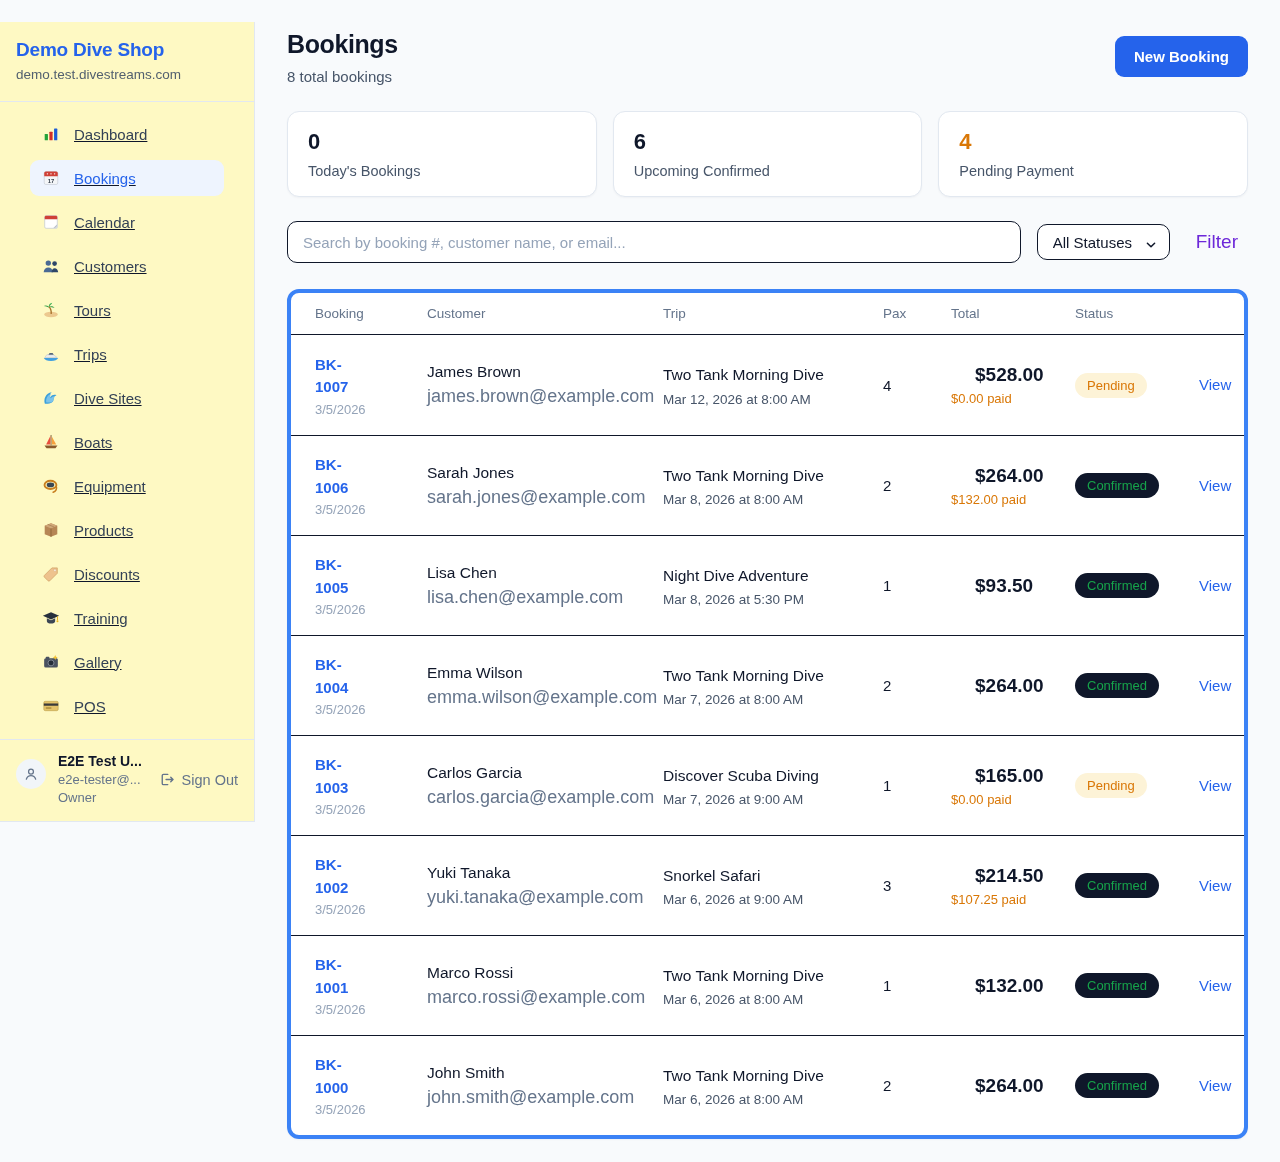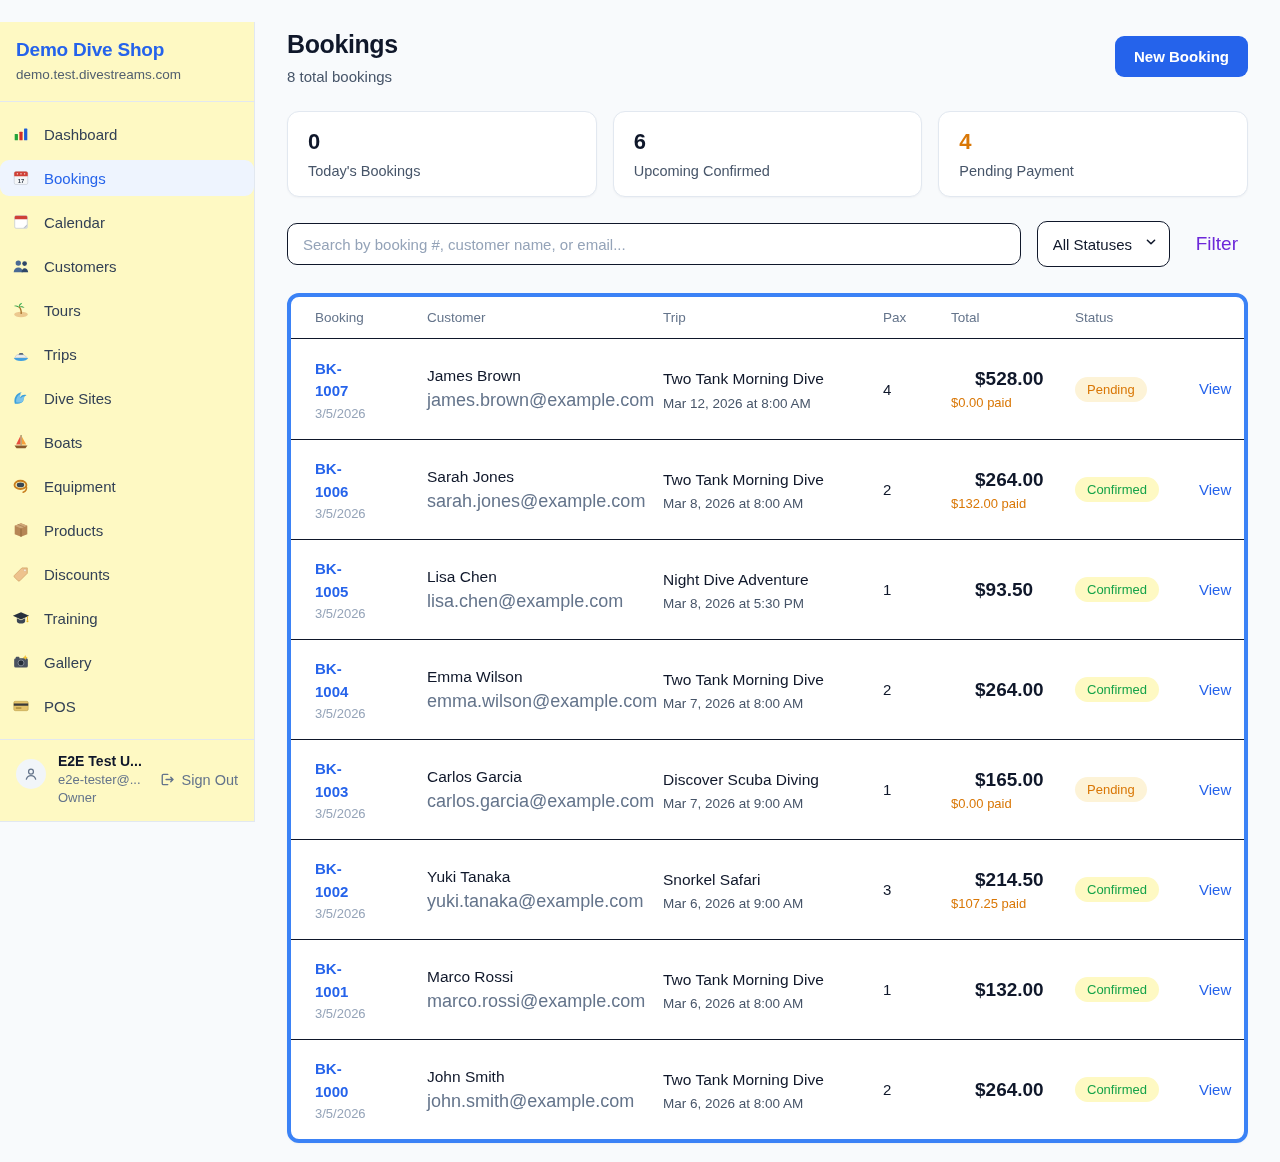--- a/index.html
+++ b/index.html
@@ -14,21 +14,21 @@
 
   
   .sidebar {
     position:absolute; left:0; top:0; width:255px; height:800px;
     background:#fef9c3; border-right:1px solid #e2e8f0; border-bottom:1px solid #e2e8f0;
     display:flex; flex-direction:column;margin-top:22px;
   }
   .brand { padding:17px 16px 19px; border-bottom:1px solid #e2e8f0; }
   .brand-title { color:#2563eb; font-size:19px; font-weight:700; letter-spacing:-0.2px; }
   .brand-domain { color:#52606f; font-size:13.5px; margin-top:6px; }
-  .nav { padding:14px 0 0; flex:1; }
+  .nav { padding:14px 30px 0; flex:1;text-decoration:underline; }
   .nav-item {
     display:flex; align-items:center; gap:14px;
     padding:9px 12px; margin-bottom:8px; border-radius:9px;
     color:#334155; font-size:15px; cursor:pointer;
   }
   .nav-item.active { background:#eef4fe; color:#2563eb; }
   .nav-icon { width:18px; height:18px; flex:0 0 18px; }
 
   .user {
     border-top:1px solid #e2e8f0; padding:13px 16px 16px;
@@ -70,21 +70,21 @@
   .stat-label { font-size:14.5px; color:#475569; margin-top:8px; }
 
   .filter-row { display:flex; align-items:center; gap:16px; margin-top:24px; }
   .search {
     flex:1; height:42px; border:1.5px solid #0f172a; border-radius:10px;
     padding:0 15px; font-size:15px; color:#6d28d9; background:#fff; font-family:inherit; outline:none;
   }
   .search::placeholder { color:#94a3b8; }
   .select-wrap { position:relative; }
   .status-select {
-    appearance:none; -webkit-appearance:none; height:46px;
+    appearance:none; -webkit-appearance:none; height:36px;
     border:1.5px solid #0f172a; border-radius:10px; background:#fff;
     font-size:15px; color:#0f172a; padding:0 36px 0 15px; font-family:inherit; cursor:pointer; outline:none;
   }
   .chev { position:absolute; right:11px; top:13px; width:16px; height:16px; pointer-events:none; }
   .filter-btn {
     background:none; border:none; font-size:19px; color:#6d28d9;
     padding:0 10px; cursor:pointer; font-family:inherit;
   }
 
   
@@ -104,21 +104,21 @@
   .bdate { color:#94a3b8; font-size:13px; margin-top:3px; }
   .cname { font-size:15.5px; color:#0f172a; }
   .cemail { font-size:18px; color:#64748b; margin-top:5px; }
   .tname { font-size:15.5px; font-weight:400; color:#0f172a; max-width:170px; line-height:1.5; }
   .ttime { font-size:13.5px; color:#475569; margin-top:5px; }
   .pax { font-size:15px; color:#0f172a; }
   .tot { font-size:19px; font-weight:700; color:#0f172a;margin-left:24px; }
   .paid { font-size:13px; color:#d97706; margin-top:5px; }
   .badge { display:inline-block; font-size:13px; padding:5px 12px; border-radius:999px; }
   .badge.pending { background:#fdf3d7; color:#d97706; }
-  .badge.confirmed { background:#fef9c3; color:#16a34a; }
+  .badge.confirmed { background:#0f172a; color:#16a34a; }
   .view { color:#2563eb; font-size:15px; font-weight:500; white-space:nowrap; }
   .sprite { position:absolute; width:0; height:0; overflow:hidden; }
 </style>
 </head>
 <body>
 
 <svg class="sprite" xmlns="http://www.w3.org/2000/svg" aria-hidden="true">
   <symbol id="i-dashboard" viewBox="0 0 20 20">
     <rect x="3" y="10" width="3.6" height="7" rx="0.6" fill="#23a338"></rect>
     <rect x="8.2" y="7.5" width="3.6" height="9.5" rx="0.6" fill="#d22f27"></rect>

